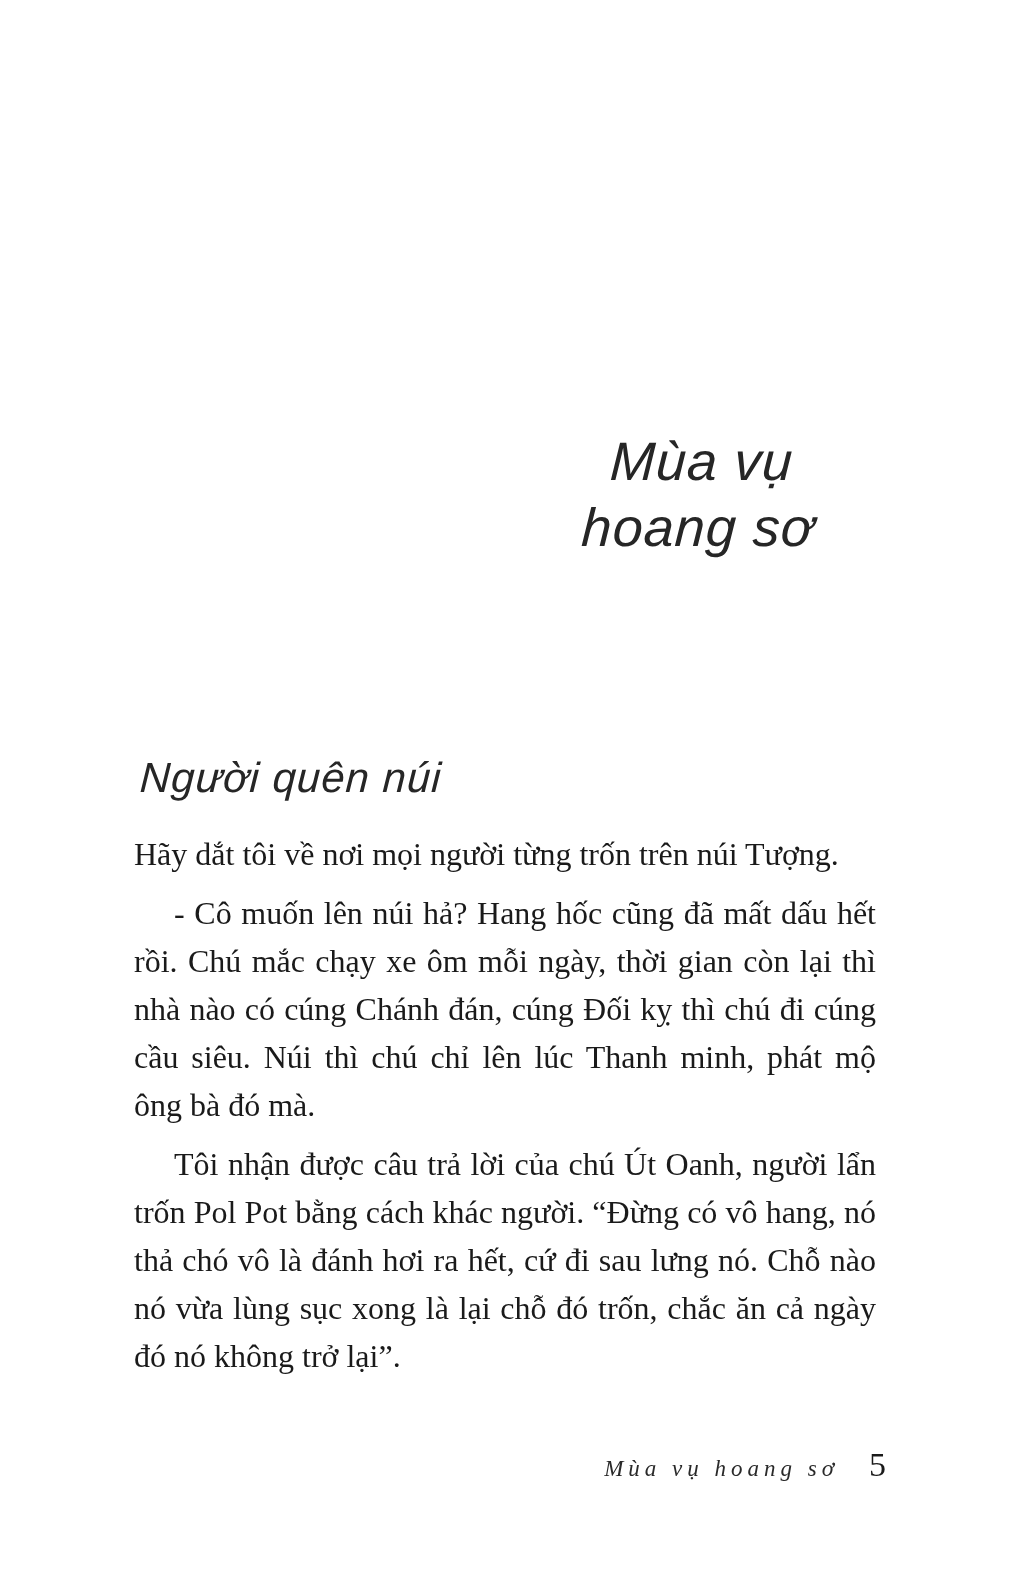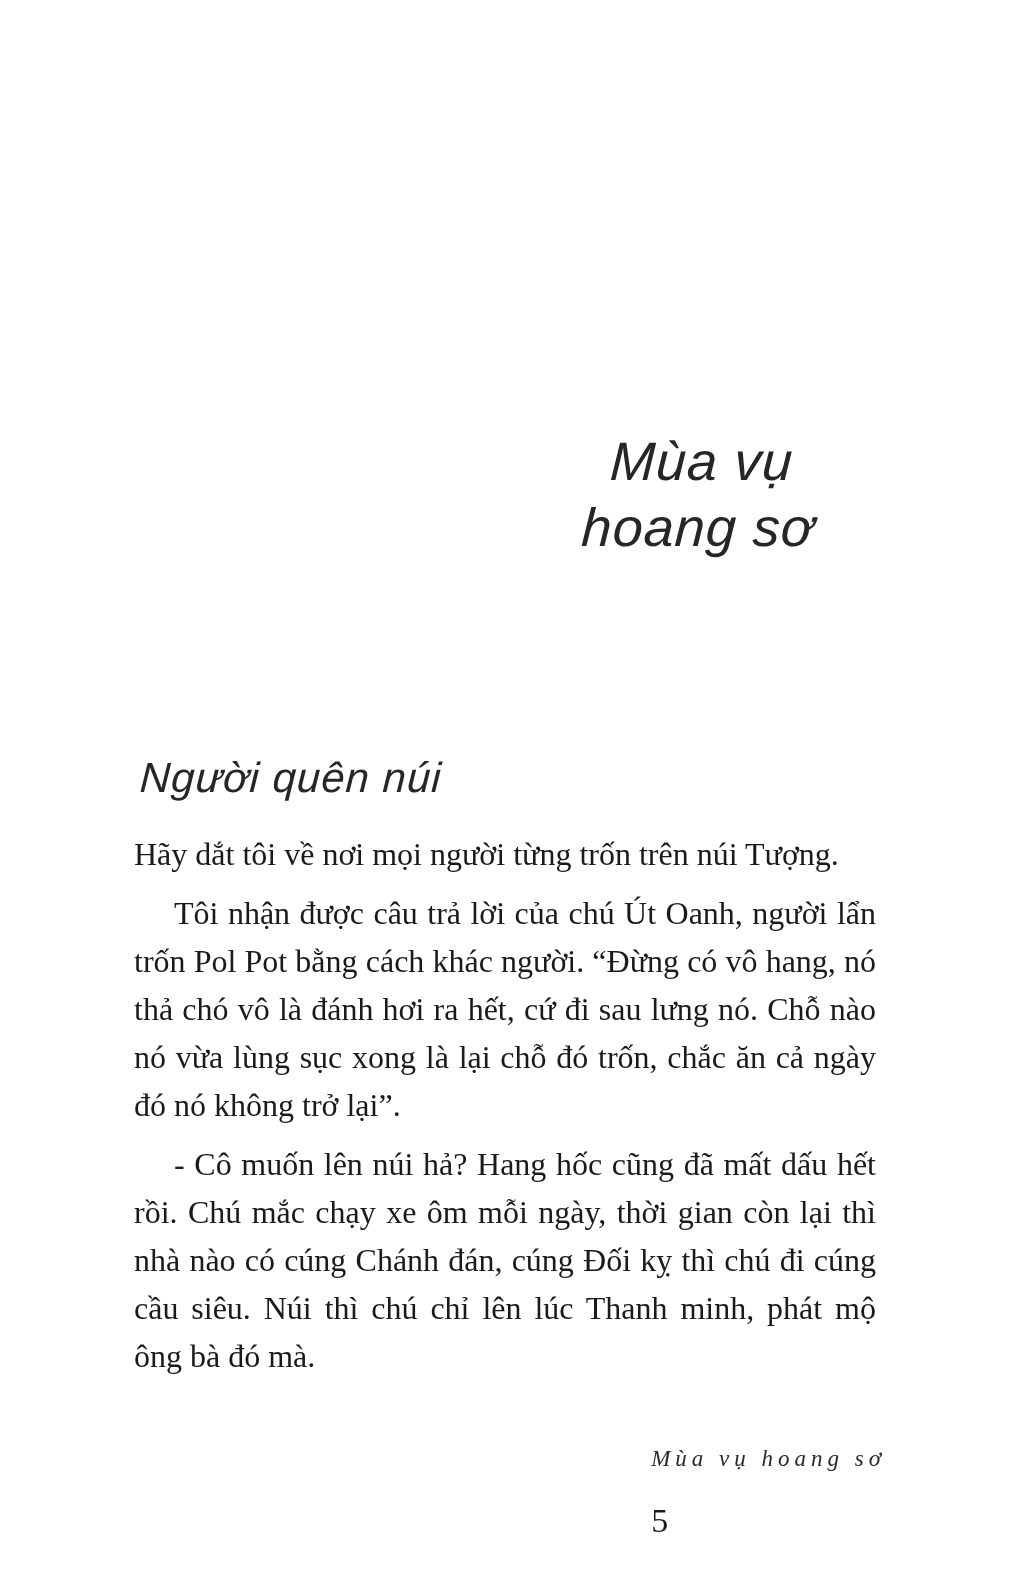--- a/index.html
+++ b/index.html
@@ -58,21 +58,20 @@
   .body-text p.indent {
     text-indent: 40px;
   }
   .footer {
     position: absolute;
     top: 1446px;
     right: 138px;
     display: flex;
     align-items: baseline;
     gap: 30px;
-    flex-direction: column;
   }
   .running-title {
     font-style: italic;
     font-size: 23px;
     letter-spacing: 5px;
     color: #2a2a2a;
   }
   .page-number {
     font-size: 34px;
     color: #1a1a1a;
@@ -85,22 +84,22 @@
 
   <div class="chapter-title script">
     <div>Mùa vụ</div>
     <div>hoang sơ</div>
   </div>
 
   <div class="section-heading script">Người quên núi</div>
 
   <div class="body-text">
     <p>Hãy dắt tôi về nơi mọi người từng trốn trên núi Tượng.</p>
+    <p class="indent">- Cô muốn lên núi hả? Hang hốc cũng đã mất dấu hết rồi. Chú mắc chạy xe ôm mỗi ngày, thời gian còn lại thì nhà nào có cúng Chánh đán, cúng Đối kỵ thì chú đi cúng cầu siêu. Núi thì chú chỉ lên lúc Thanh minh, phát mộ ông bà đó mà.</p>
     <p class="indent">Tôi nhận được câu trả lời của chú Út Oanh, người lẩn trốn Pol Pot bằng cách khác người. “Đừng có vô hang, nó thả chó vô là đánh hơi ra hết, cứ đi sau lưng nó. Chỗ nào nó vừa lùng sục xong là lại chỗ đó trốn, chắc ăn cả ngày đó nó không trở lại”.</p>
-    <p class="indent">- Cô muốn lên núi hả? Hang hốc cũng đã mất dấu hết rồi. Chú mắc chạy xe ôm mỗi ngày, thời gian còn lại thì nhà nào có cúng Chánh đán, cúng Đối kỵ thì chú đi cúng cầu siêu. Núi thì chú chỉ lên lúc Thanh minh, phát mộ ông bà đó mà.</p>
   </div>
 
   <div class="footer">
     <span class="running-title">Mùa vụ hoang sơ</span>
     <span class="page-number">5</span>
   </div>
 
 </div>
 
 </body></html>

